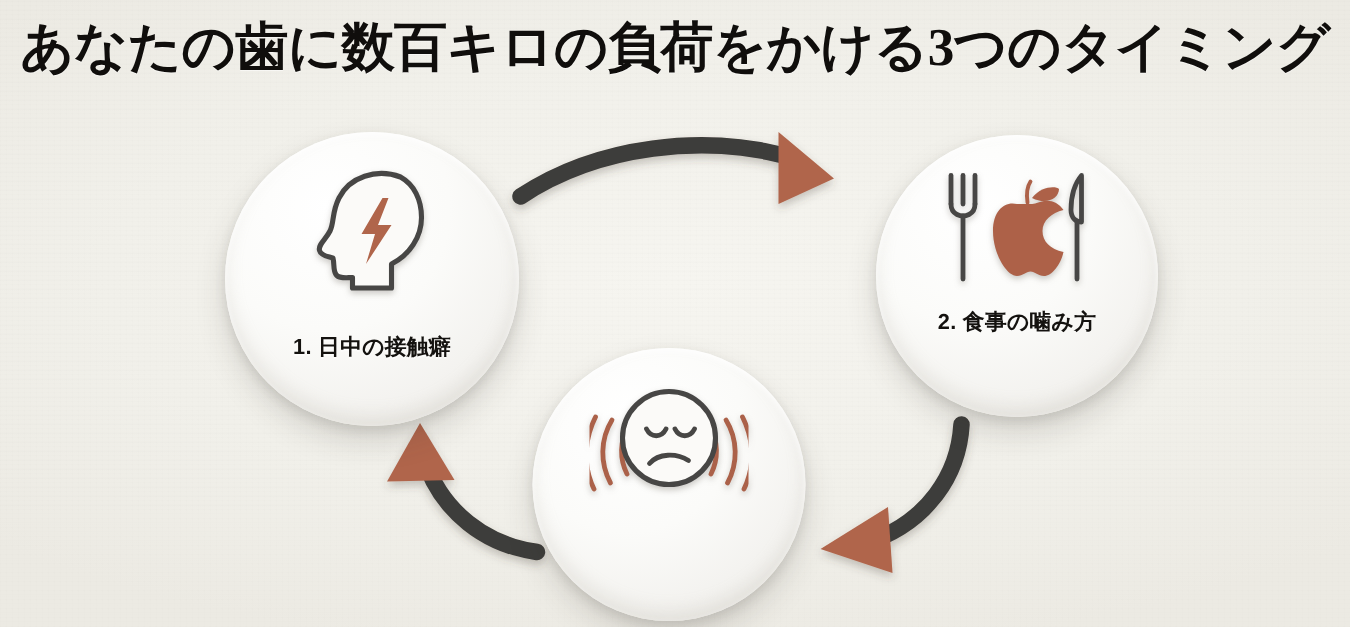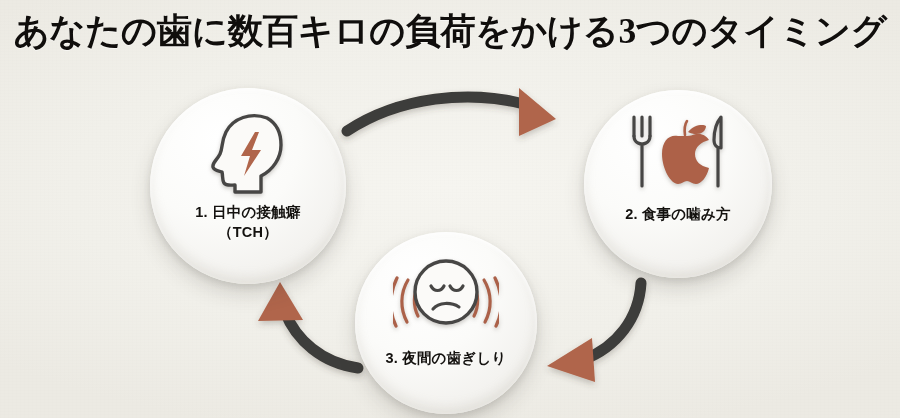--- a/index.html
+++ b/index.html
@@ -61,21 +61,21 @@
       0 10px 20px rgba(60,55,48,.17),
       0 3px 7px rgba(60,55,48,.12),
       inset 0 2px 4px rgba(255,255,255,.95),
       inset 0 -6px 12px rgba(170,164,152,.20);
     display: flex;
     flex-direction: column;
     align-items: center;
     justify-content: flex-start;
   }
 
-  #node-1 { left: 150px; top: 88px;  width: 196px; height: 196px; }
+  #node-1 { left: 150px; top: 88px;  width: 196px; height: 196px; gap: 19px; }
   #node-2 { left: 584px; top: 90px;  width: 188px; height: 188px; }
   #node-3 { left: 355px; top: 232px; width: 182px; height: 182px; }
 
   .node-icon {
     margin-top: 20px;
     filter: drop-shadow(0 2px 2px rgba(90,84,74,.30));
   }
   #node-1 .node-icon { margin-top: 22px; }
   #node-2 .node-icon { margin-top: 24px; }
   #node-3 .node-icon { margin-top: 22px; }
@@ -149,21 +149,20 @@
                  C10 50, 5 53, 6 57 C7 61, 13 61, 15 62
                  C16 66, 15 70, 17 73 C19 76, 24 75, 28 75
                  L28 82 L54 82 L54 66 C66 60, 74 48, 74 35
                  C74 23, 69 13, 60 8 Z" fill="#fbfaf8" stroke="#474645" stroke-width="3.4" stroke-linejoin="round" stroke-linecap="round"></path>
 
         <polygon points="48,22 34,46 43,46 37,66 54,40 45,40 52,22" fill="#b0654b"></polygon>
       </svg>
     </div>
     <div class="node-label">
       <div>1. 日中の接触癖</div>
-      <div>（TCH）</div>
     </div>
   </div>
 
   <div id="node-2" class="node">
     <div class="node-icon">
       <svg width="100" height="76" viewBox="0 0 100 76">
 
         <g stroke="#474645" stroke-width="3.2" fill="none" stroke-linecap="round" stroke-linejoin="round">
           <line x1="6" y1="3" x2="6" y2="22"></line>
           <line x1="14" y1="3" x2="14" y2="22"></line>
@@ -210,18 +209,15 @@
         </g>
 
         <circle cx="53" cy="38" r="31" fill="#fbfaf8" stroke="#474645" stroke-width="3.4"></circle>
 
         <path d="M38 32 C41 38, 48 38, 51 32" stroke="#474645" stroke-width="3.2" fill="none" stroke-linecap="round"></path>
         <path d="M57 32 C60 38, 67 38, 70 32" stroke="#474645" stroke-width="3.2" fill="none" stroke-linecap="round"></path>
 
         <path d="M40 55 C46 48, 58 48, 66 53" stroke="#474645" stroke-width="3.2" fill="none" stroke-linecap="round"></path>
       </svg>
     </div>
-    <div class="node-label">
-      <div>3. 夜間の歯ぎしり</div>
-    </div>
   </div>
 
 </div>
 
 </body></html>

